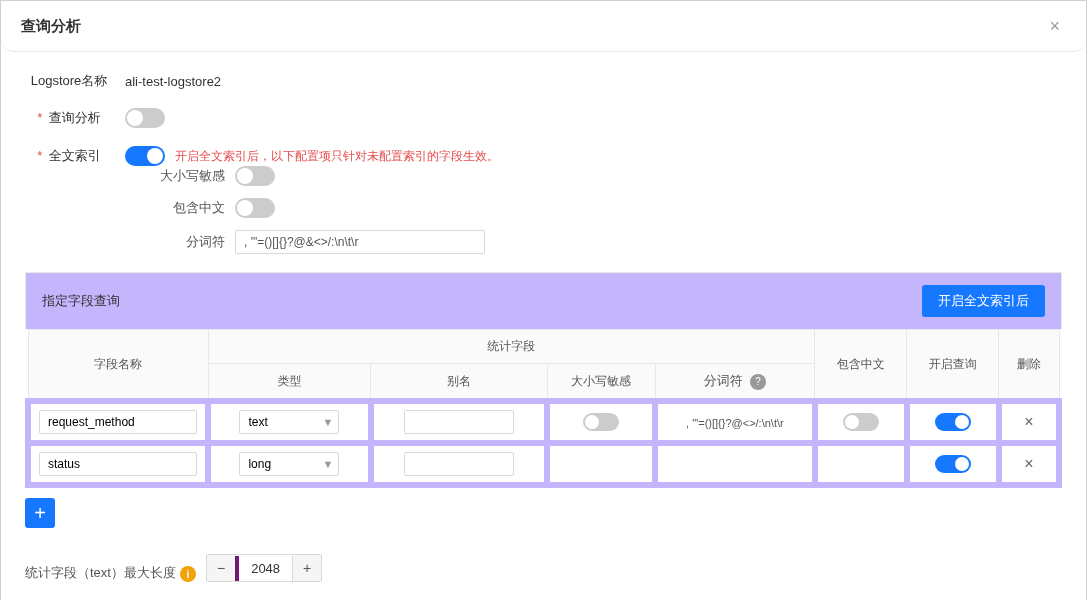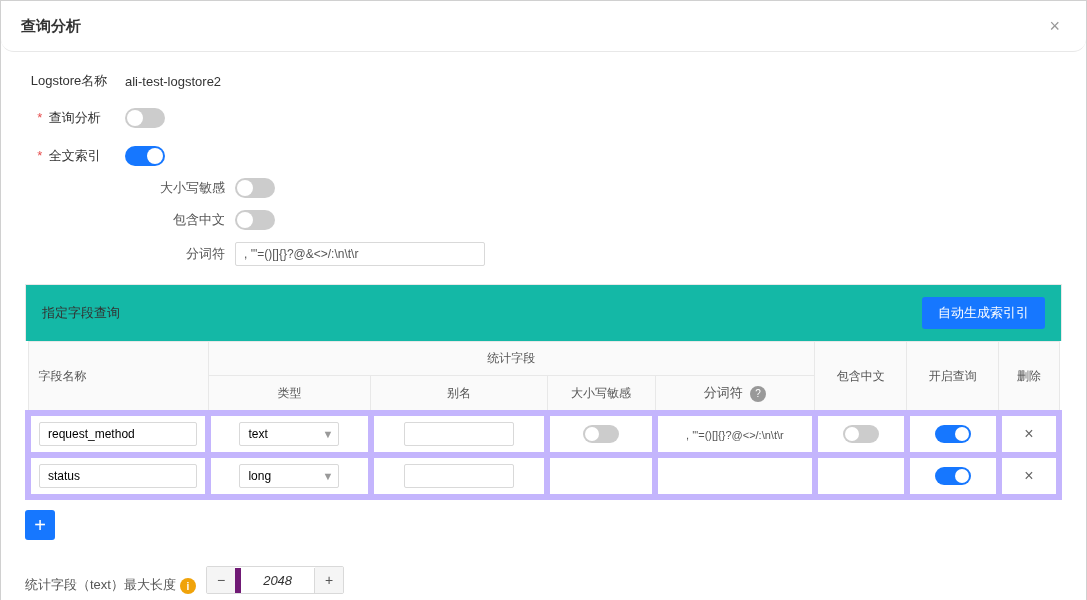--- a/index.html
+++ b/index.html
@@ -14,57 +14,57 @@
     .required { color: #e64d4d; margin-right: 3px; }
     .logstore-value { color: #333; }
     
     .toggle { position: relative; display: inline-block; width: 40px; height: 20px; }
     .toggle input { opacity: 0; width: 0; height: 0; }
     .toggle-slider { position: absolute; cursor: pointer; top: 0; left: 0; right: 0; bottom: 0; background: #ccc; border-radius: 20px; transition: 0.3s; }
     .toggle-slider:before { position: absolute; content: ""; height: 16px; width: 16px; left: 2px; bottom: 2px; background: white; border-radius: 50%; transition: 0.3s; }
     .toggle input:checked + .toggle-slider { background: #1677ff; }
     .toggle input:checked + .toggle-slider:before { transform: translateX(20px); }
     .fulltext-section { margin-bottom: 18px; }
-    .fulltext-row { display: flex; align-items: center; margin-bottom: 12px; }
+    .fulltext-row { display: flex; align-items: center; }
     .fulltext-desc { color: #e64d4d; font-size: 12px; margin-left: 10px; }
     .sub-form { margin-left: 130px; }
     .sub-row { display: flex; align-items: center; margin-bottom: 12px; }
     .sub-label { width: 80px; text-align: right; padding-right: 10px; color: #555; }
     .delimiter-input { border: 1px solid #d9d9d9; padding: 4px 8px; border-radius: 2px; width: 250px; color: #555; font-size: 12px; }
     
-    .section-header { display: flex; align-items: center; justify-content: space-between; padding: 12px 16px; background: #14b8a6; border: 1px solid #e8e8e8; border-bottom: none; margin-top: 8px; }
+    .section-header { display: flex; align-items: center; justify-content: space-between; padding: 12px 16px; background: #c4b5fd; border: 1px solid #e8e8e8; border-bottom: none; margin-top: 8px; }
     .section-title { font-size: 13px; color: #333; }
     .auto-btn { background: #1677ff; color: #fff; border: none; border-radius: 3px; padding: 7px 16px; cursor: pointer; font-size: 13px; }
     
     .index-table { width: 100%; border-collapse: collapse; border: 1px solid #e8e8e8; }
     .index-table thead { background: #fafafa; }
     .index-table th { border: 1px solid #e8e8e8; padding: 8px 10px; text-align: center; font-weight: 500; color: #555; font-size: 12px; }
     .index-table td { border: 6px solid #c4b5fd; padding: 6px 8px; text-align: center; vertical-align: middle; }
-    .index-table .th-field { width: 180px; text-align: left; }
+    .index-table .th-field { width: 180px; text-align: center; }
     .field-input { border: 1px solid #d9d9d9; padding: 4px 8px; border-radius: 2px; width: 100%; font-size: 12px; }
     .select-wrap { position: relative; display: inline-block; }
     .type-select { border: 1px solid #d9d9d9; padding: 4px 8px; border-radius: 2px; width: 100px; font-size: 12px; appearance: none; background: #fff; cursor: pointer; padding-right: 22px; }
     .select-arrow { position: absolute; right: 6px; top: 50%; transform: translateY(-50%); color: #999; pointer-events: none; font-size: 11px; }
     .alias-input { border: 1px solid #d9d9d9; padding: 4px 8px; border-radius: 2px; width: 110px; font-size: 12px; }
     .toggle-sm { position: relative; display: inline-block; width: 36px; height: 18px; }
     .toggle-sm input { opacity: 0; width: 0; height: 0; }
     .toggle-sm-slider { position: absolute; cursor: pointer; top: 0; left: 0; right: 0; bottom: 0; background: #ccc; border-radius: 18px; transition: 0.3s; }
     .toggle-sm-slider:before { position: absolute; content: ""; height: 14px; width: 14px; left: 2px; bottom: 2px; background: white; border-radius: 50%; transition: 0.3s; }
     .toggle-sm input:checked + .toggle-sm-slider { background: #1677ff; }
     .toggle-sm input:checked + .toggle-sm-slider:before { transform: translateX(18px); }
     .delimiter-cell { font-size: 11px; color: #555; max-width: 160px; word-break: break-all; }
     .delete-btn { background: none; border: none; cursor: pointer; color: #666; font-size: 16px; padding: 2px 6px; }
     .add-row { margin-top: 10px; }
     .add-btn { background: #1677ff; color: #fff; border: none; border-radius: 3px; width: 30px; height: 30px; font-size: 20px; cursor: pointer; display: flex; align-items: center; justify-content: center; line-height: 1; }
     .footer-row { display: flex; align-items: flex-end; margin-top: 16px; padding: 10px 0; }
     .footer-text { color: #555; font-size: 13px; }
     .info-icon { display: inline-flex; align-items: center; justify-content: center; width: 16px; height: 16px; background: #f0a30a; color: #fff; border-radius: 50%; font-size: 10px; font-weight: bold; margin-left: 4px; }
     .num-control { display: flex; align-items: center; margin-left: 10px; border: 1px solid #d9d9d9; border-radius: 2px; overflow: hidden; }
     .num-btn { background: #f5f5f5; border: none; padding: 5px 10px; cursor: pointer; font-size: 14px; color: #555; }
-    .num-value { border-left: 6px solid #701a75; border-right: 1px solid #d9d9d9; padding: 5px 22px; font-size: 13px; color: #333; min-width: 50px; text-align: center; font-style: italic; }
+    .num-value { border-left: 4px solid #701a75; border-right: 1px solid #d9d9d9; padding: 5px 12px; font-size: 13px; color: #333; min-width: 50px; text-align: center; }
     
     .th-open-query { background: #fafafa; }
   </style>
 </head>
 <body>
 
 <div class="dialog">
 
   <div class="dialog-header">
     <span class="dialog-title">查询分析</span>
@@ -94,20 +94,21 @@
     <div class="fulltext-section">
       <div class="fulltext-row">
         <div class="form-label">
           <span class="required">*</span>
           <span>全文索引</span>
         </div>
         <label class="toggle">
           <input type="checkbox" checked="" style="">
           <span class="toggle-slider"></span>
         </label>
+        <span class="fulltext-desc">开启全文索引后，以下配置项只针对未配置索引的字段生效。</span>
       </div>
 
       <div class="sub-form">
 
         <div class="sub-row">
           <div class="sub-label">大小写敏感</div>
           <label class="toggle">
             <input type="checkbox" style="">
             <span class="toggle-slider"></span>
           </label>
@@ -123,21 +124,21 @@
 
         <div class="sub-row">
           <div class="sub-label">分词符</div>
           <input class="delimiter-input" type="text" value=", '&quot;=()[]{}?@&amp;&lt;&gt;/:\n\t\r" style="">
         </div>
       </div>
     </div>
 
     <div class="section-header">
       <span class="section-title">指定字段查询</span>
-      <button class="auto-btn">自动生成索引引</button>
+      <button class="auto-btn">开启全文索引后</button>
     </div>
 
     <table class="index-table">
       <thead>
         <tr>
           <th class="th-field" rowspan="2">字段名称</th>
           <th colspan="4" class="th-open-query">统计字段</th>
           <th rowspan="2">包含中文</th>
           <th rowspan="2">开启查询</th>
           <th rowspan="2">删除</th>

